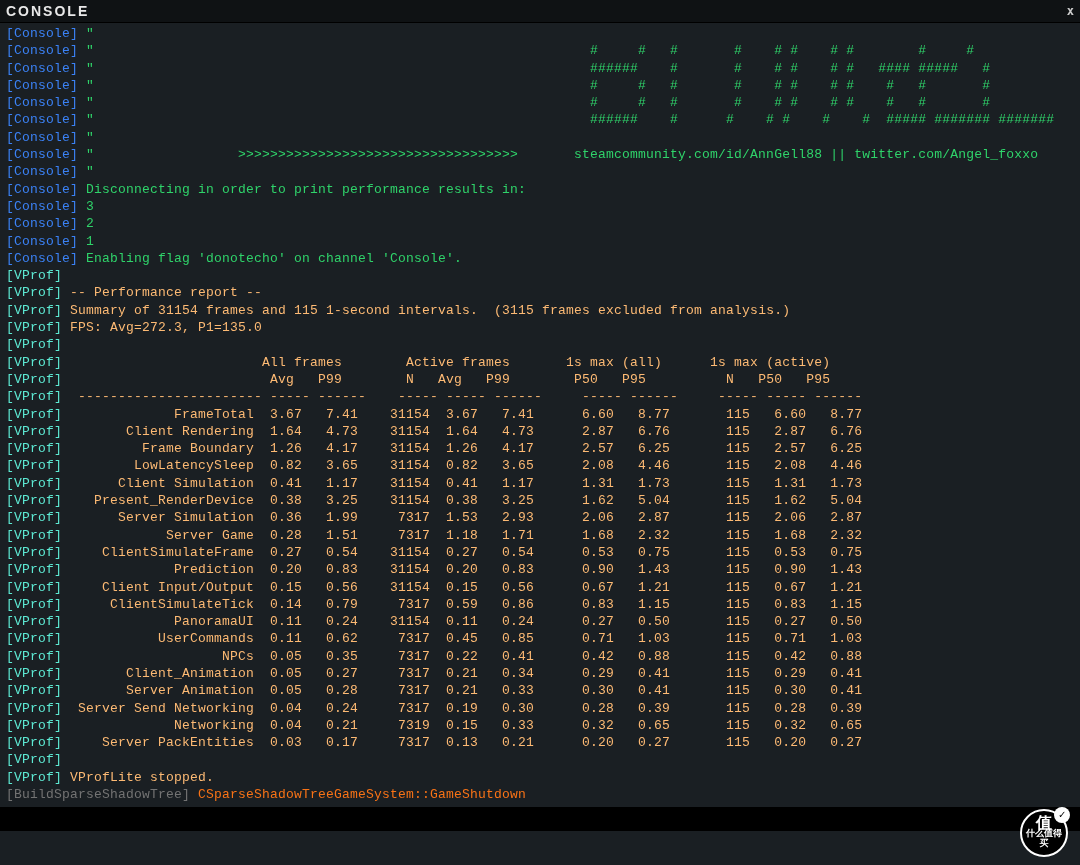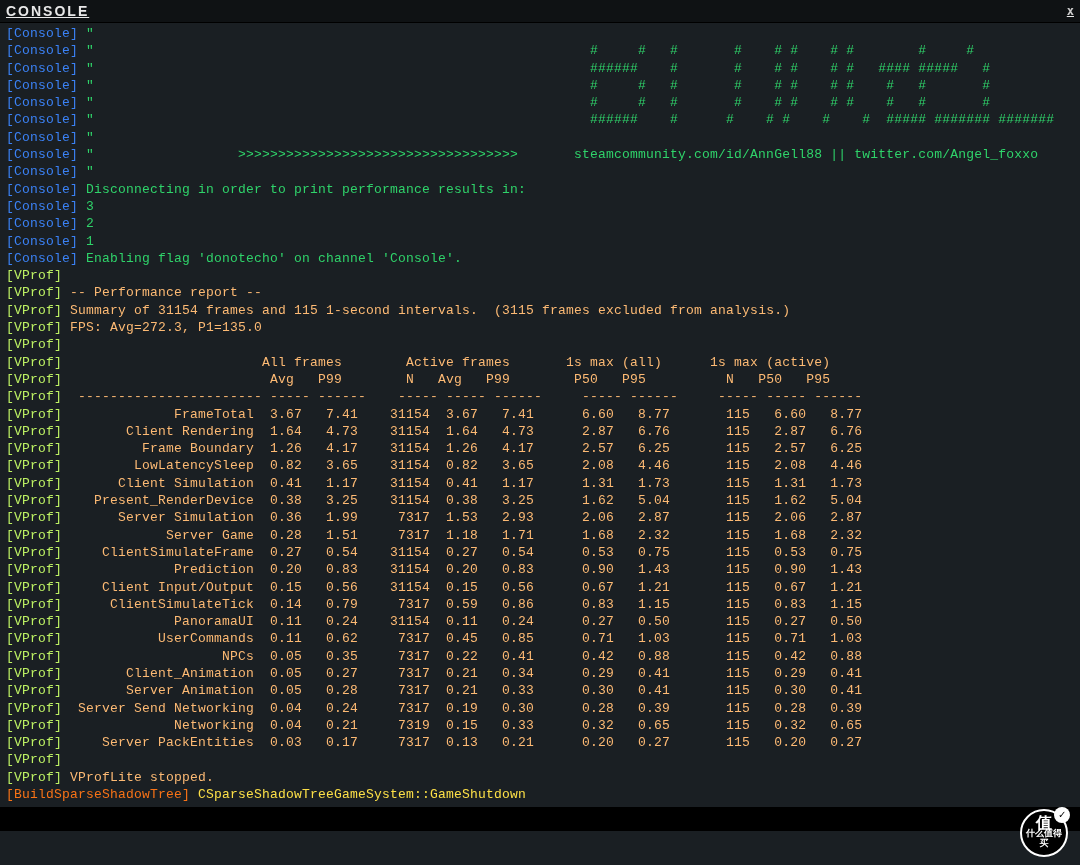--- a/index.html
+++ b/index.html
@@ -20,43 +20,42 @@
     padding: 0 6px;
     color: #e8e8e8;
     font-family: Arial, sans-serif;
     font-size: 14px;
     letter-spacing: 2px;
     font-weight: 600;
     display: flex;
     justify-content: space-between;
     align-items: center;
     border-bottom: 1px solid #000;
-    text-decoration: underline;
   }
   .titlebar .close {
     font-family: monospace;
     font-size: 12px;
     color: #ccc;
     cursor: pointer;
     letter-spacing: 0;
   }
   .console-body {
     padding: 2px 6px 0 6px;
     line-height: 17.3px;
     white-space: pre;
     font-size: 13px;
     letter-spacing: 0.2px;
   }
   .ln { display: block; white-space: pre; }
   .tag-console { color: #3b82f6; }
-  .tag-vprof   { color: #bef264; }
-  .tag-build   { color: #f97316; }
+  .tag-vprof   { color: #5eead4; }
+  .tag-build   { color: #737373; }
   .msg-green   { color: #2fd36a; }
   .msg-magenta { color: #fdba74; }
-  .msg-orange  { color: #fde047; font-family: Liberation Mono, monospace; }
+  .msg-orange  { color: #f97316; font-family: Liberation Mono, monospace; }
   .input-row {
     background: #000;
     height: 24px;
     width: 100%;
     margin-top: 4px;
   }
   .watermark {
     position: absolute;
     right: 12px;
     bottom: 8px;

